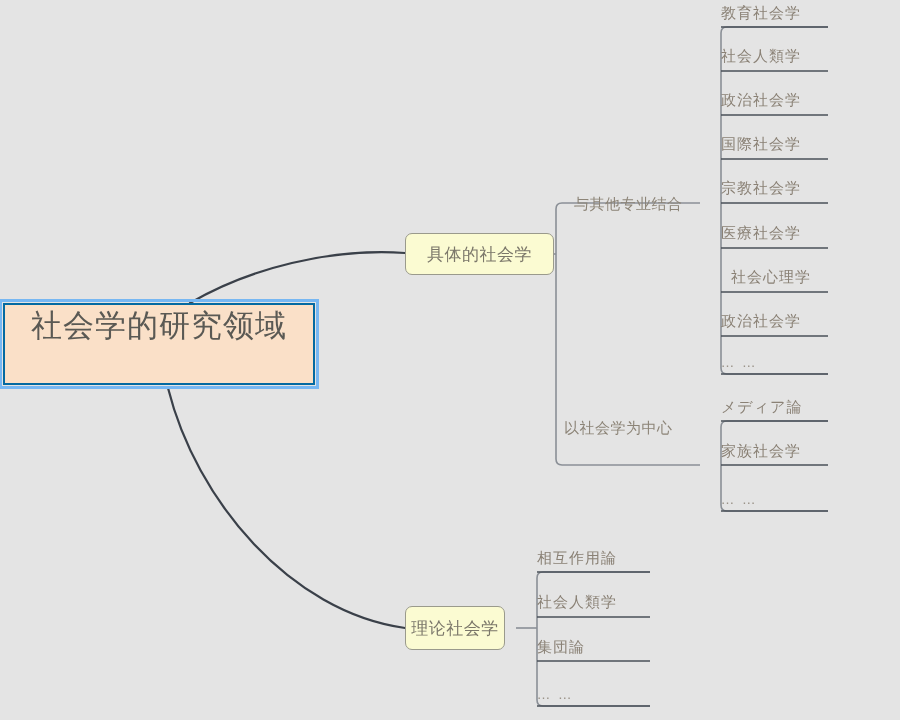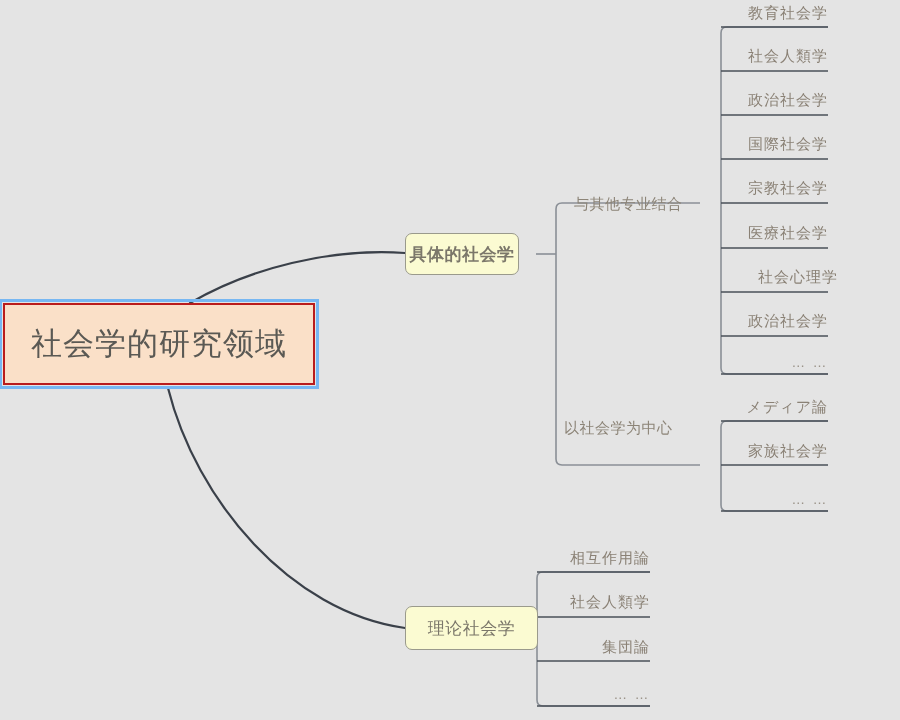--- a/index.html
+++ b/index.html
@@ -32,25 +32,24 @@
 
   
   .root-node {
     position: absolute;
     left: 3px;
     top: 303px;
     width: 312px;
     height: 82px;
     box-sizing: border-box;
     background: #fae0c8;
-    border: 2px solid #b91c1c;
+    border: 2px solid #0369a1;
     outline: 3px solid #77b7f2;
     outline-offset: 1px;
     display: flex;
-    align-items: center;
     justify-content: center;
   }
   .root-label {
     font-size: 31px;
     color: #5a5954;
     letter-spacing: 1px;
     white-space: nowrap;
   }
 
   
@@ -66,28 +65,27 @@
   }
   .branch-label {
     font-size: 17px;
     color: #7b776a;
     white-space: nowrap;
     letter-spacing: 0.5px;
   }
   #node-concrete {
     left: 405px;
     top: 233px;
-    width: 114px;
+    width: 149px;
     height: 42px;
-    font-weight: bold;
   }
   #node-theory {
     left: 405px;
     top: 606px;
-    width: 133px;
+    width: 100px;
     height: 44px;
   }
 
   
   .sub-label {
     position: absolute;
     font-size: 15px;
     color: #8c8477;
     white-space: nowrap;
     letter-spacing: 0.5px;
@@ -102,21 +100,21 @@
     top: 419px;
   }
 
   
   .leaf {
     position: absolute;
     font-size: 15px;
     color: #8a8175;
     white-space: nowrap;
     letter-spacing: 1px;
-    text-align: right;
+    text-align: left;
   }
   .leaf.dots {
     letter-spacing: 2px;
     color: #9b9389;
     font-size: 13px;
   }
 </style>
 </head>
 <body>
 

